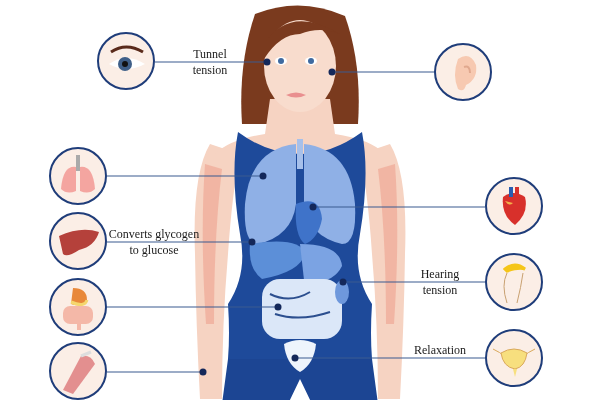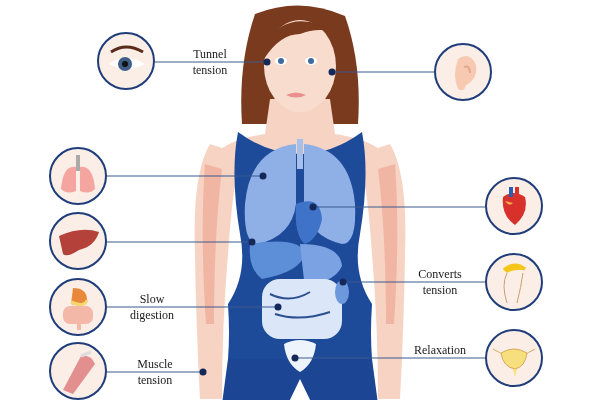--- a/index.html
+++ b/index.html
@@ -138,30 +138,24 @@
         <path d="M14 22 Q27 14 40 22 Q38 36 28 38 Q16 36 14 22Z" fill="#f7df7e" stroke="#d9a85c"></path>
         <path d="M26 38 L28 46 L30 38Z" fill="#f7df7e"></path>
       </svg>
   </div>
 
   <div class="label" style="left:210px;top:42px">
       <div>Tunnel</div>
       <div>tension</div>
     </div>
   <div class="label" style="left:154px;top:222px">
-    </div>
-  <div class="label" style="left:152px;top:287px">
-      <div>Slow</div>
-      <div>digestion</div>
-    </div>
-  <div class="label" style="left:155px;top:352px">
-      <div>Muscle</div>
-      <div>tension</div>
+      <div>Converts glycogen</div>
+      <div>to glucose</div>
     </div>
   <div class="label" style="left:440px;top:262px">
-      <div>Converts</div>
+      <div>Hearing</div>
       <div>tension</div>
     </div>
   <div class="label" style="left:440px;top:338px">
       <div>Relaxation</div>
     </div>
 
 </div>
 
 </body></html>

